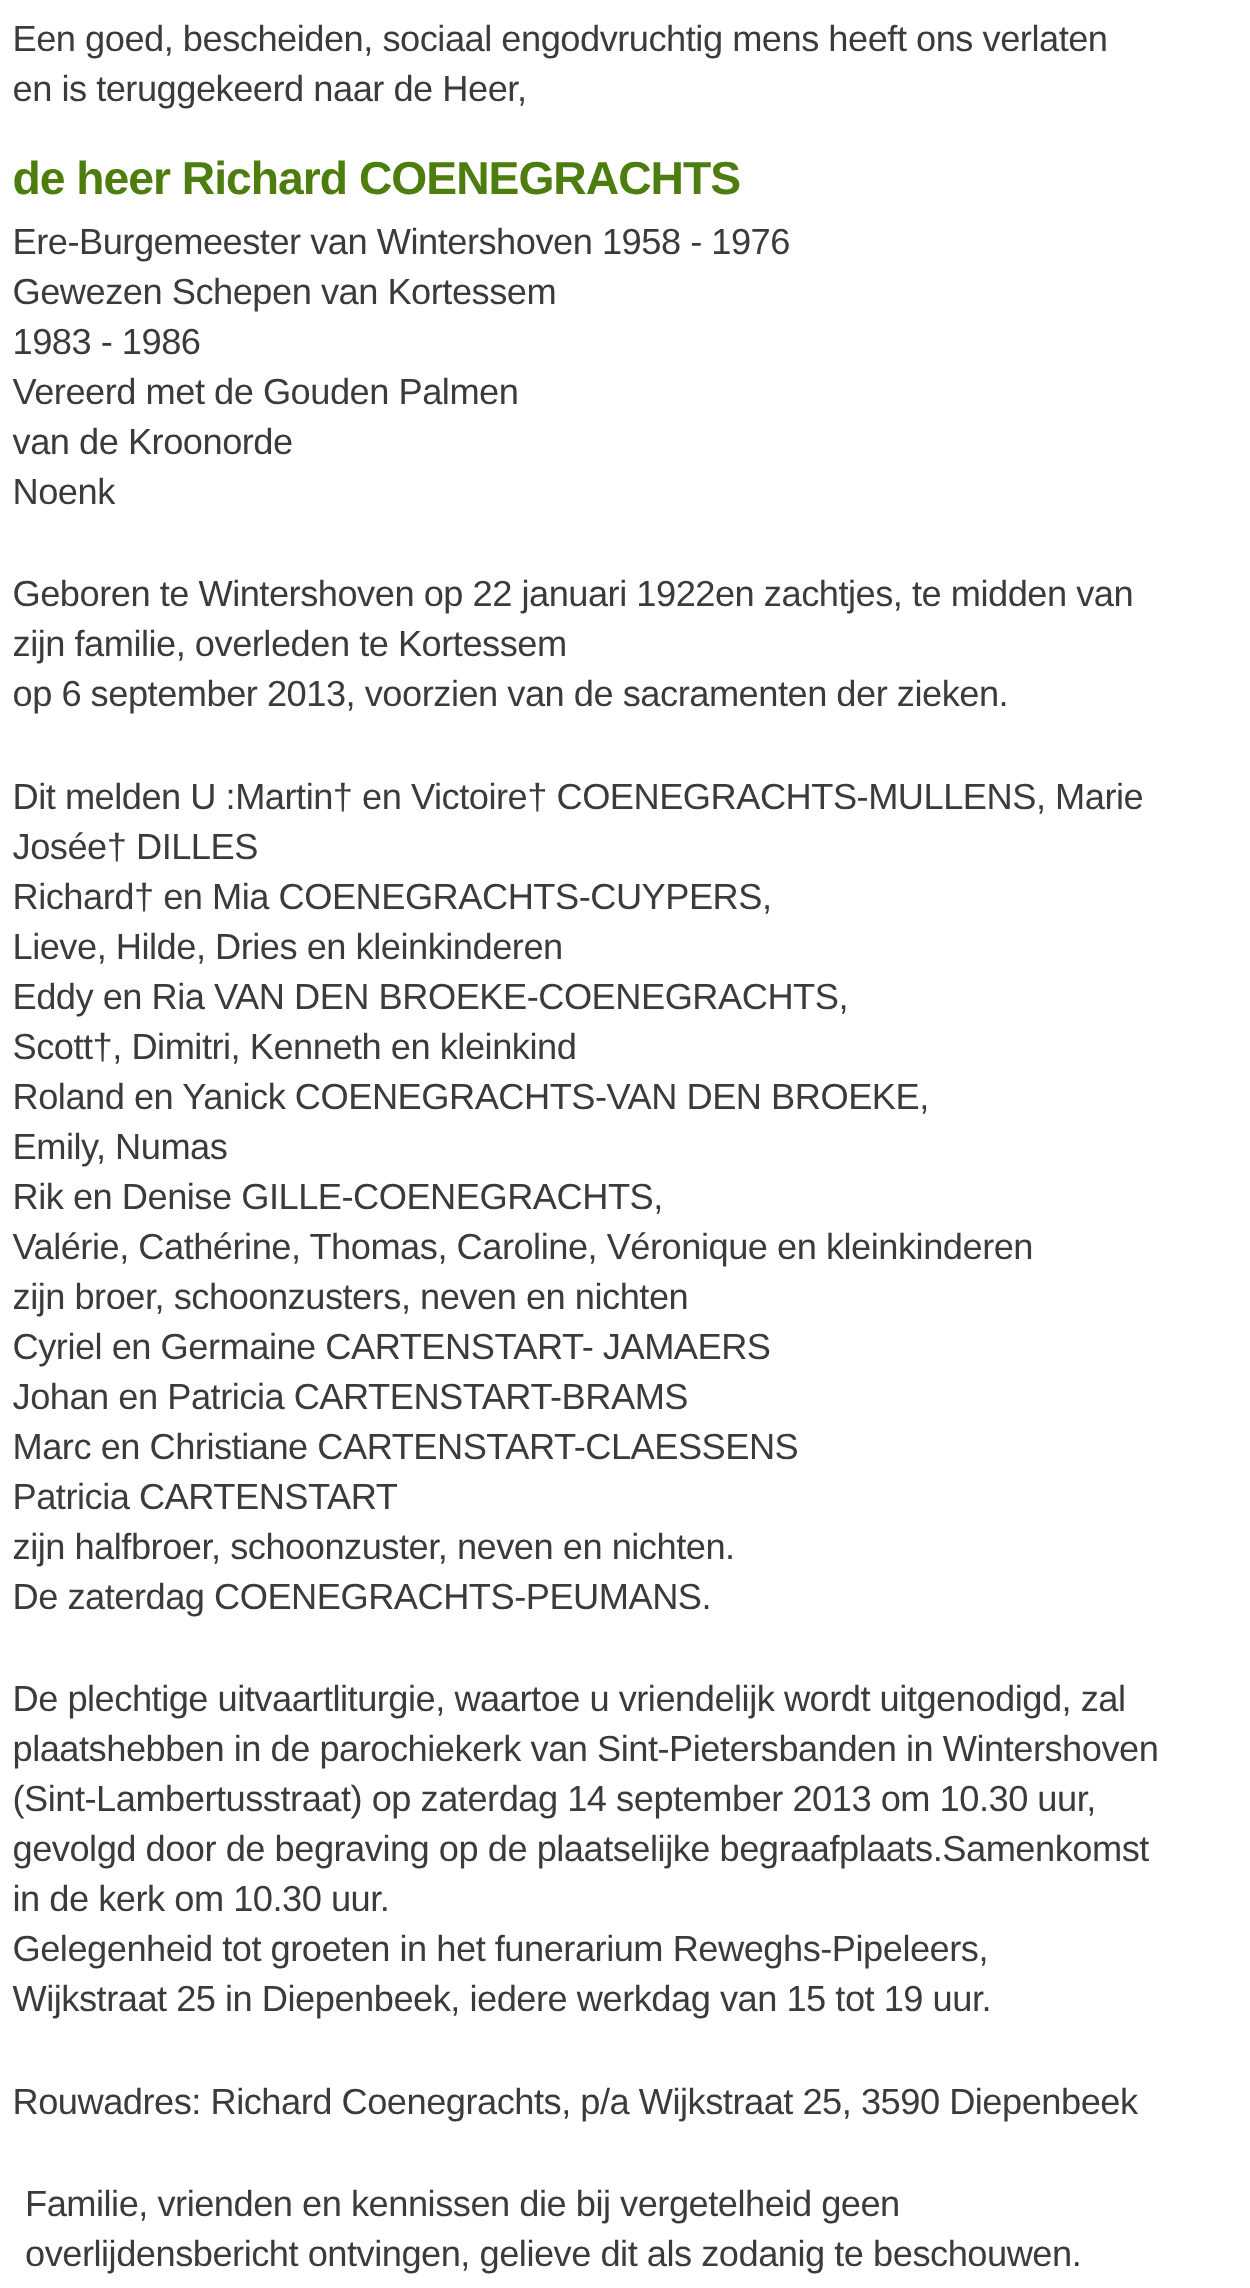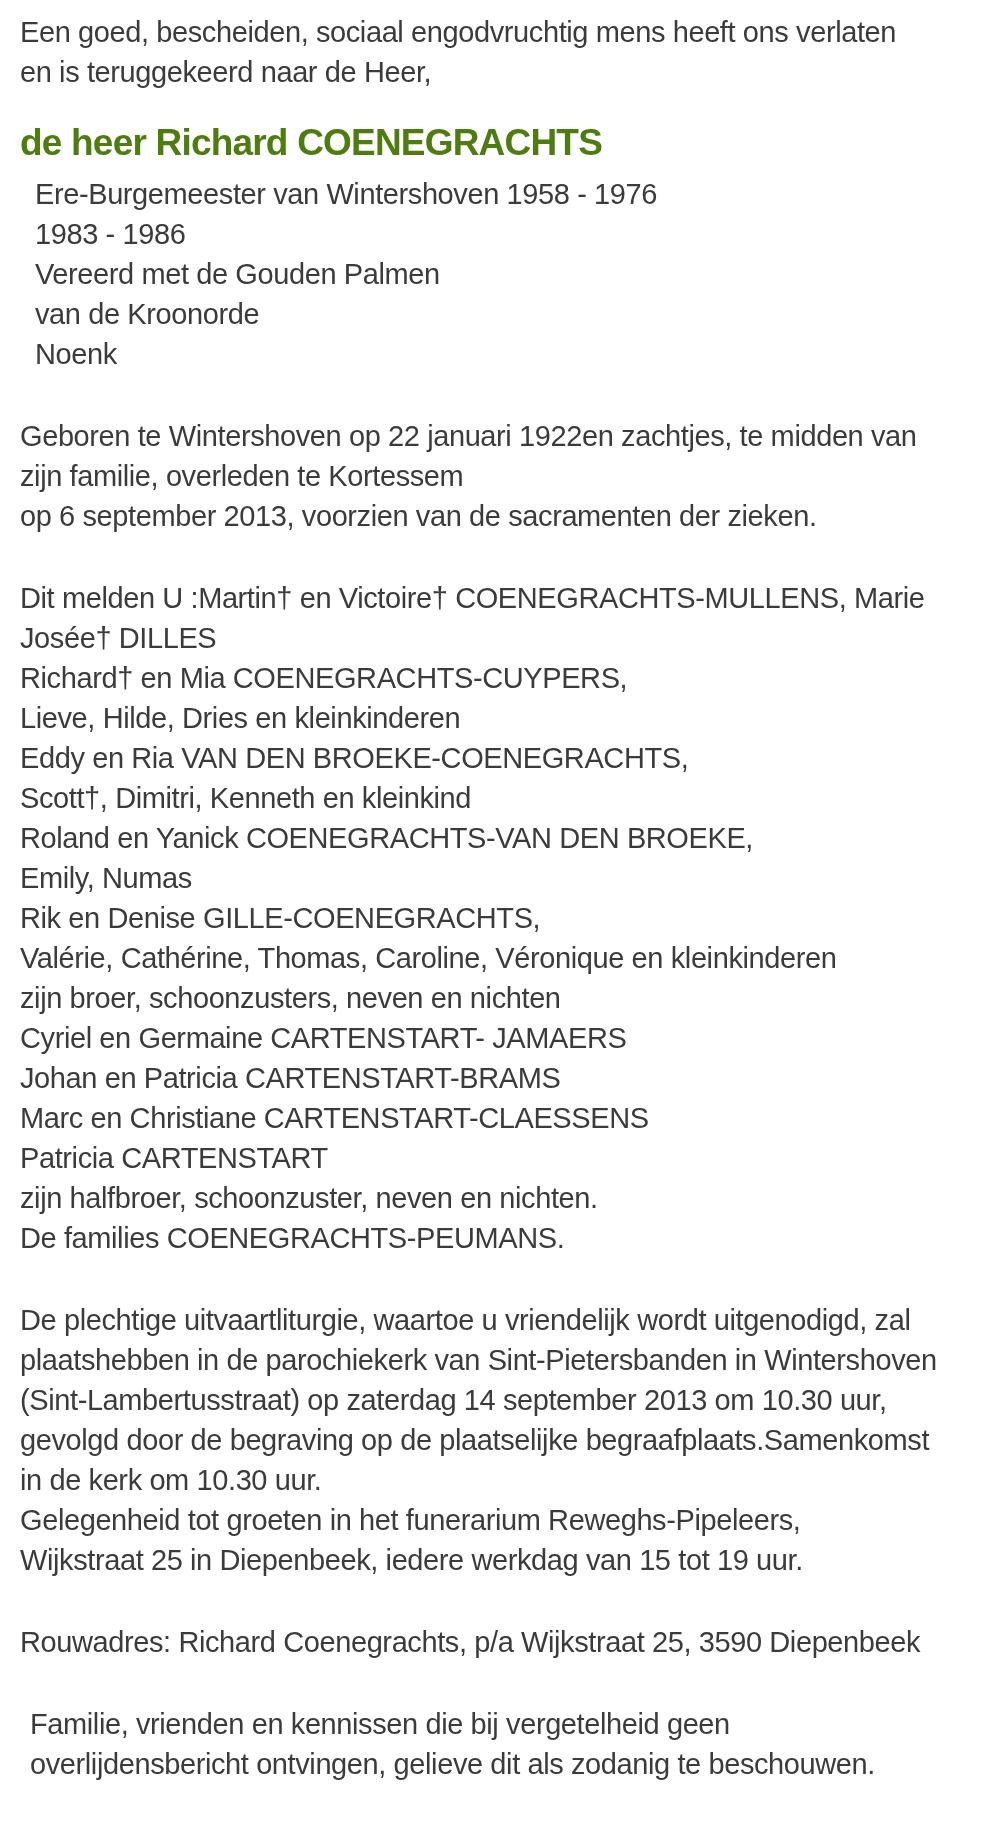--- a/index.html
+++ b/index.html
@@ -6,34 +6,34 @@
     margin: 0;
     padding: 0;
     background: #ffffff;
   }
   .page {
     position: relative;
     width: 1000px;
     height: 1830px;
     box-sizing: border-box;
     background: #ffffff;
-    padding: 12px 10px 0 20px;
+    padding: 12px 10px 0 10px;
     overflow: hidden;
     font-family: "Liberation Sans", sans-serif;
     color: #3b3b3b;
   }
   .line {
     font-size: 29px;
     line-height: 40px;
     letter-spacing: -0.4px;
     white-space: nowrap;
   }
   .block { margin: 0 0 42px 0; }
   .intro-block { margin: 0 0 28px 0; }
-  .titles-block { margin: 0 0 42px 15px; }
+  .titles-block { margin: 0 0 42px 0; }
   .closing-block { margin: 10px; }
   h1.name-heading {
     margin: 0 0 8px 0;
     font-size: 37px;
     line-height: 46px;
     font-weight: 700;
     letter-spacing: -0.8px;
     color: #4d7c0f;
     white-space: nowrap;
   }
@@ -45,20 +45,21 @@
 
   <div class="intro-block">
     <div class="line">Een goed, bescheiden, sociaal engodvruchtig mens heeft ons verlaten</div>
     <div class="line">en is teruggekeerd naar de Heer,</div>
   </div>
 
   <h1 class="name-heading">de heer Richard COENEGRACHTS</h1>
 
   <div class="titles-block">
     <div class="line">Ere-Burgemeester van Wintershoven 1958 - 1976</div>
+    <div class="line">Gewezen Schepen van Kortessem</div>
     <div class="line">1983 - 1986</div>
     <div class="line">Vereerd met de Gouden Palmen</div>
     <div class="line">van de Kroonorde</div>
     <div class="line">Noenk</div>
   </div>
 
   <div class="block">
     <div class="line">Geboren te Wintershoven op 22 januari 1922en zachtjes, te midden van</div>
     <div class="line">zijn familie, overleden te Kortessem</div>
     <div class="line">op 6 september 2013, voorzien van de sacramenten der zieken.</div>
@@ -74,21 +75,21 @@
     <div class="line">Roland en Yanick COENEGRACHTS-VAN DEN BROEKE,</div>
     <div class="line">Emily, Numas</div>
     <div class="line">Rik en Denise GILLE-COENEGRACHTS,</div>
     <div class="line">Valérie, Cathérine, Thomas, Caroline, Véronique en kleinkinderen</div>
     <div class="line">zijn broer, schoonzusters, neven en nichten</div>
     <div class="line">Cyriel en Germaine CARTENSTART- JAMAERS</div>
     <div class="line">Johan en Patricia CARTENSTART-BRAMS</div>
     <div class="line">Marc en Christiane CARTENSTART-CLAESSENS</div>
     <div class="line">Patricia CARTENSTART</div>
     <div class="line">zijn halfbroer, schoonzuster, neven en nichten.</div>
-    <div class="line">De families COENEGRACHTS-PEUMANS.</div>
+    <div class="line">De zaterdag COENEGRACHTS-PEUMANS.</div>
   </div>
 
   <div class="block">
     <div class="line">De plechtige uitvaartliturgie, waartoe u vriendelijk wordt uitgenodigd, zal</div>
     <div class="line">plaatshebben in de parochiekerk van Sint-Pietersbanden in Wintershoven</div>
     <div class="line">(Sint-Lambertusstraat) op zaterdag 14 september 2013 om 10.30 uur,</div>
     <div class="line">gevolgd door de begraving op de plaatselijke begraafplaats.Samenkomst</div>
     <div class="line">in de kerk om 10.30 uur.</div>
     <div class="line">Gelegenheid tot groeten in het funerarium Reweghs-Pipeleers,</div>
     <div class="line">Wijkstraat 25 in Diepenbeek, iedere werkdag van 15 tot 19 uur.</div>

